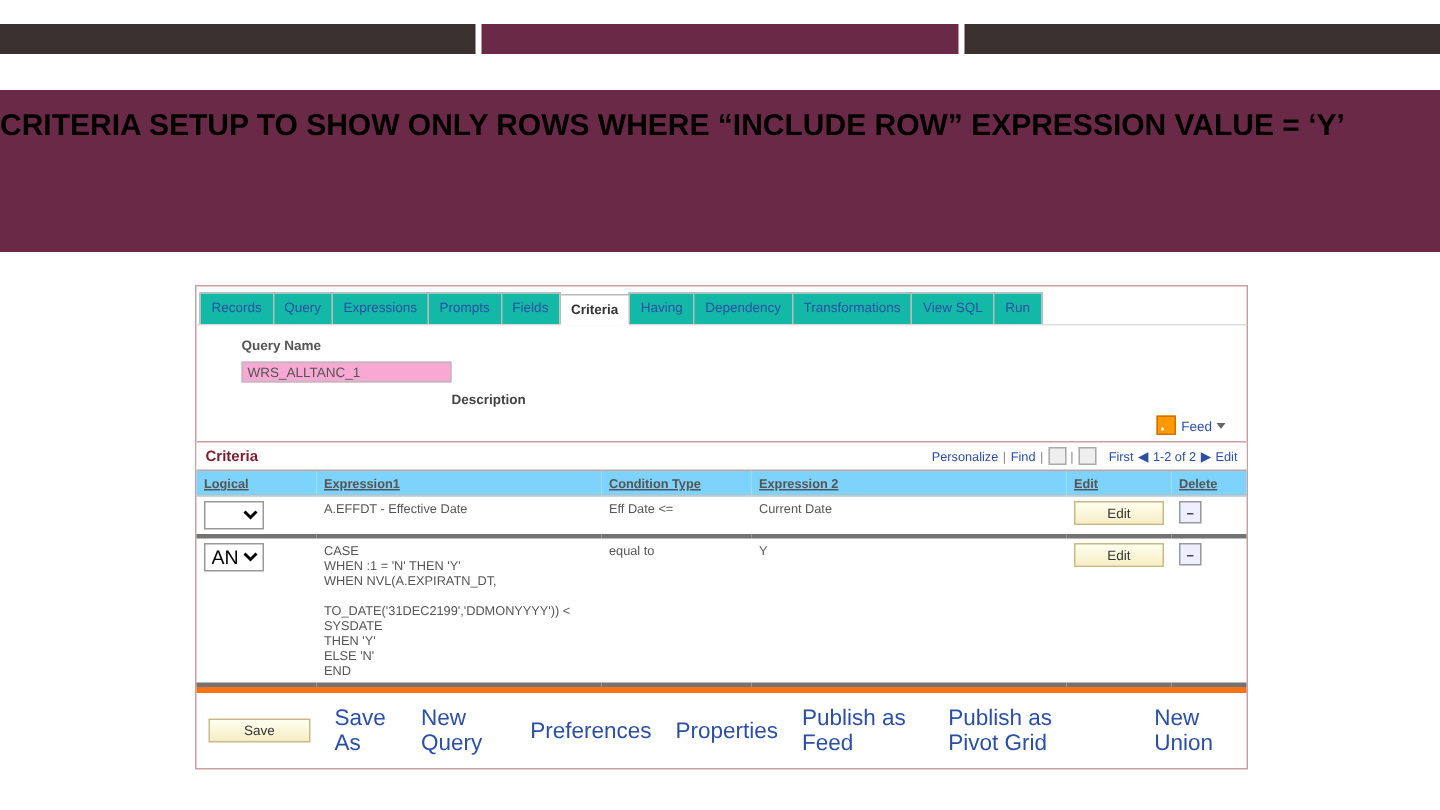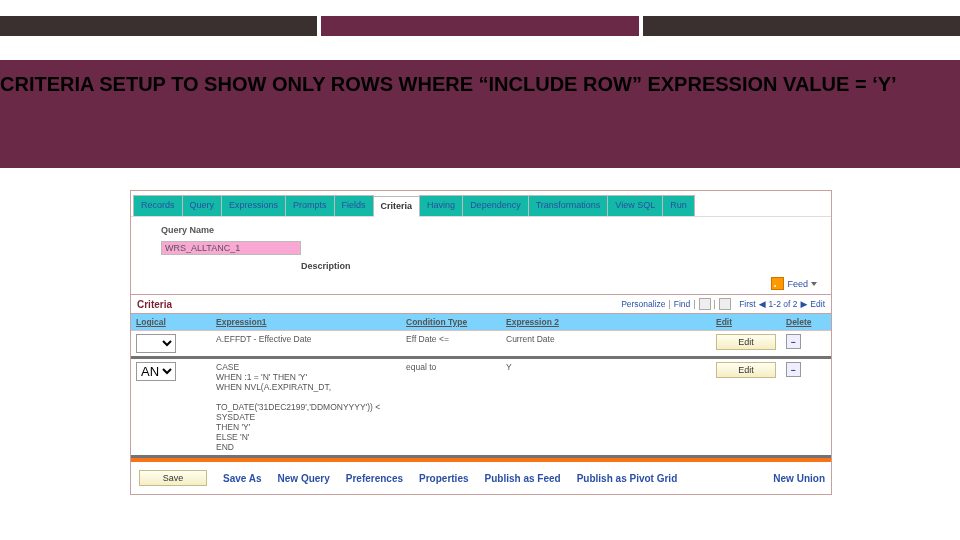--- a/index.html
+++ b/index.html
@@ -217,22 +217,21 @@
   .bottomrow {
     display: flex;
     align-items: center;
     gap: 16px;
     padding: 8px 6px 8px 8px;
     border-top: 4px solid #f97316;
   }
   .bottomrow .link {
     color: #2a4fa5;
     cursor: pointer;
-    font-size: 10px;
-    font-weight: bold;
+    font-size: 15px;
   }
   .bottomrow .psbtn { min-width: 46px; }
   .bottomrow .spacer { flex: 1; }
 </style>
 </head>
 <body>
 
 <div class="deco-top">
   <div class="bar dark"></div>
   <div class="bar purple"></div>

